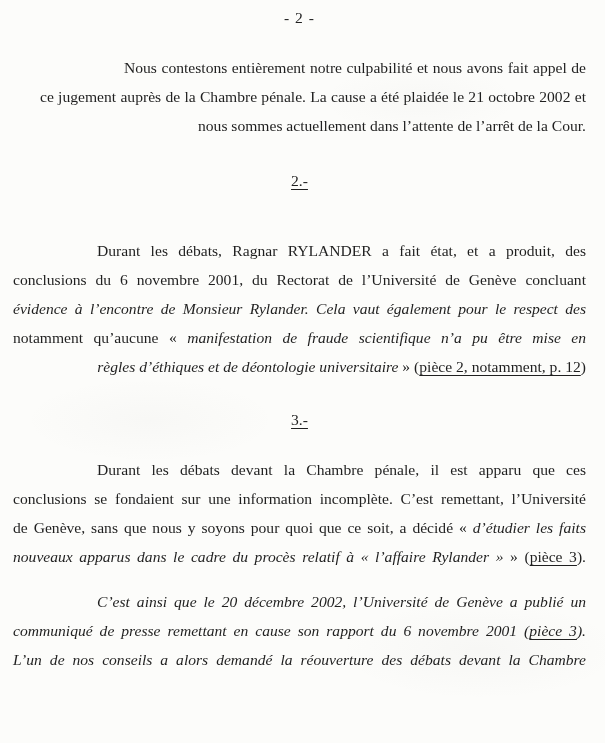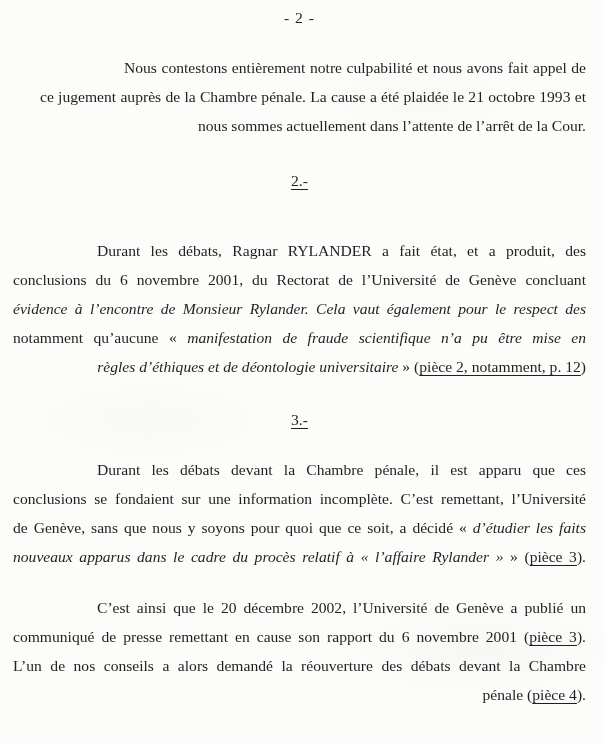--- a/index.html
+++ b/index.html
@@ -40,32 +40,32 @@
   .und { text-decoration: underline; text-underline-offset: 2.5px; }
   .heading {
     text-align: center;
     line-height: 22px;
   }
   .p1 { margin-top: 25px; margin-left: 27px; }
   .h2 { margin-top: 30px; }
   .p2 { margin-top: 44px; }
   .h3 { margin-top: 28px; }
   .p3 { margin-top: 24px; }
-  .p4 { margin-top: 22px; }
+  .p4 { margin-top: 16px; font-style: italic; }
 </style>
 </head>
 <body>
 
 <div class="page">
 
   <div class="pageno">- 2 -</div>
 
   <div class="para p1">
     <div class="ln jl ind">Nous contestons entièrement notre culpabilité et nous avons fait appel de</div>
-    <div class="ln jl">ce jugement auprès de la Chambre pénale. La cause a été plaidée le 21 octobre 1993 et</div>
+    <div class="ln jl">ce jugement auprès de la Chambre pénale. La cause a été plaidée le 21 octobre 2002 et</div>
     <div class="ln ll">nous sommes actuellement dans l’attente de l’arrêt de la Cour.</div>
   </div>
 
   <div class="heading h2"><span class="und">2.-</span></div>
 
   <div class="para p2">
     <div class="ln jl ind">Durant les débats, Ragnar RYLANDER a fait état, et a produit, des</div>
     <div class="ln jl">conclusions du 6 novembre 2001, du Rectorat de l’Université de Genève concluant</div>
     <div class="ln jl it">évidence à l’encontre de Monsieur Rylander. Cela vaut également pour le respect des</div>
     <div class="ln jl"><span>notamment qu’aucune « </span><span class="it">manifestation de fraude scientifique n’a pu être mise en</span></div>
@@ -78,16 +78,15 @@
     <div class="ln jl ind">Durant les débats devant la Chambre pénale, il est apparu que ces</div>
     <div class="ln jl">conclusions se fondaient sur une information incomplète. C’est remettant, l’Université</div>
     <div class="ln jl"><span>de Genève, sans que nous y soyons pour quoi que ce soit, a décidé « </span><span class="it">d’étudier les faits</span></div>
     <div class="ln jl"><span class="it">nouveaux apparus dans le cadre du procès relatif à « l’affaire Rylander » </span><span>» (</span><span class="und">pièce 3</span><span>).</span></div>
   </div>
 
   <div class="para p4">
     <div class="ln jl ind">C’est ainsi que le 20 décembre 2002, l’Université de Genève a publié un</div>
     <div class="ln jl"><span>communiqué de presse remettant en cause son rapport du 6 novembre 2001 (</span><span class="und">pièce 3</span><span>).</span></div>
     <div class="ln jl">L’un de nos conseils a alors demandé la réouverture des débats devant la Chambre</div>
-    <div class="ln ll"><span>pénale (</span><span class="und">pièce 4</span><span>).</span></div>
   </div>
 
 </div>
 
 </body></html>

